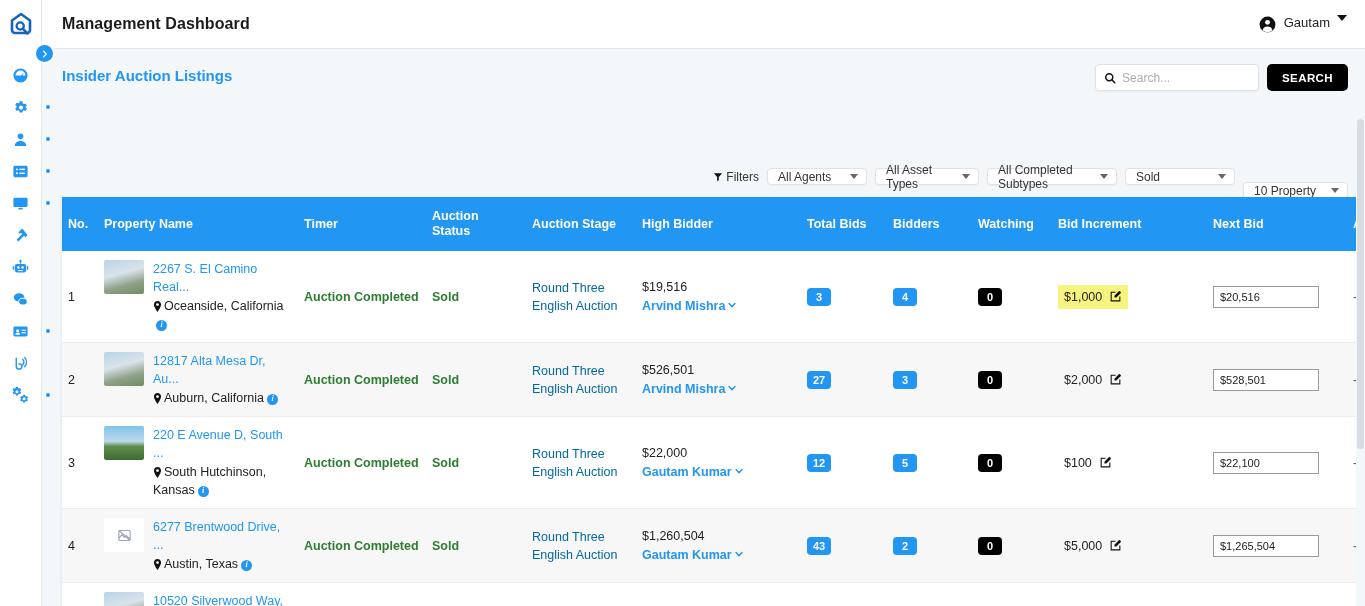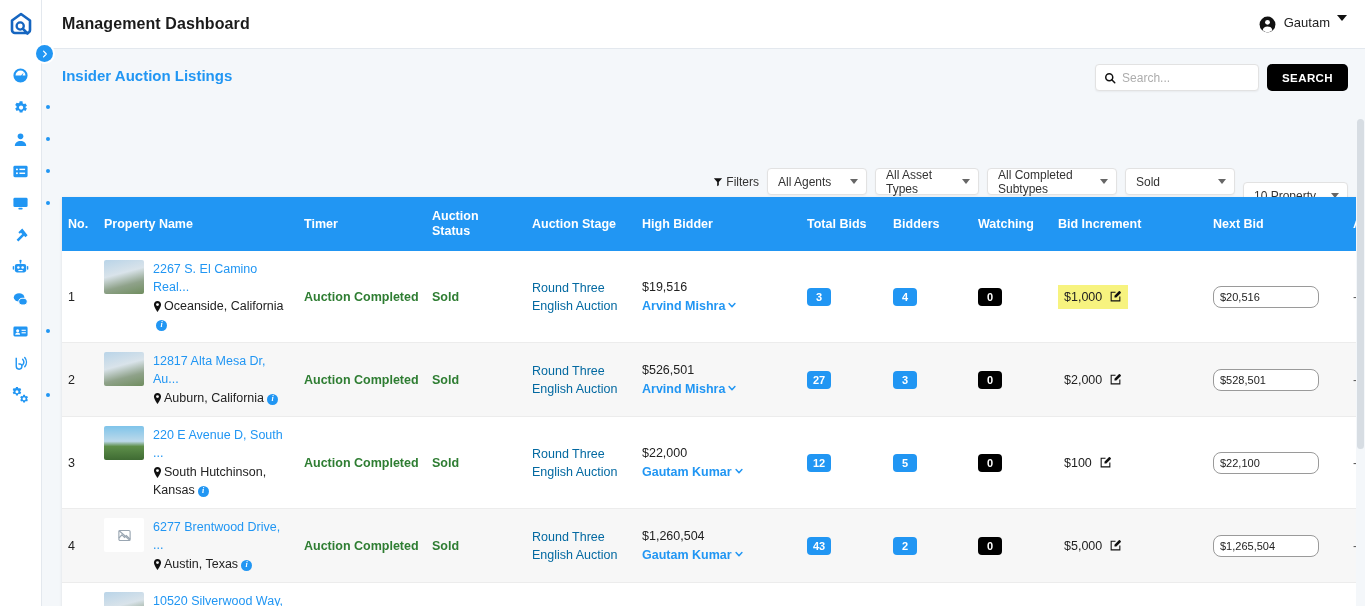--- a/index.html
+++ b/index.html
@@ -91,21 +91,21 @@
   }
 
   
   #filters-row {
     position: absolute; right: 17px; top: 105px;
     display: flex; align-items: center; gap: 8px;
   }
   #filters-label { font-size: 12px; color: #333; display: flex; align-items: center; gap: 3px; }
   .filter-select {
     background: #fff; border: 1px solid #e2e2e2; border-radius: 4px;
-    height: 27px; display: flex; align-items: center; justify-content: space-between;
+    height: 17px; display: flex; align-items: center; justify-content: space-between;
     padding: 0 8px 0 10px; font-size: 12px; color: #333; cursor: pointer;
     box-shadow: 0 1px 2px rgba(0,0,0,.04);
   }
   .filter-select .fcaret {
     width: 0; height: 0; border-left: 4px solid transparent;
     border-right: 4px solid transparent; border-top: 5px solid #666;
     margin-left: 10px;
   }
   .fs-w1 { width: 100px; }
   .fs-w2 { width: 104px; }
@@ -178,21 +178,21 @@
   .badge {
     display: inline-flex; align-items: center; justify-content: center;
     min-width: 24px; height: 18px; padding: 0 6px; border-radius: 4px;
     background: #2196f3; color: #fff; font-size: 11px; font-weight: bold;
   }
   .badge.dark { background: #000; }
   .inc-cell { display: inline-flex; align-items: center; gap: 7px; padding: 3px 6px; }
   .inc-cell.hl { background: #f7f37f; }
   .edit-ico { cursor: pointer; display: inline-block; }
   .nextbid-input {
-    width: 106px; height: 22px; border: 1px solid #9a9a9a; border-radius: 8px;
+    width: 106px; height: 22px; border: 1px solid #9a9a9a; border-radius: 0;
     background: #fff; font-size: 11px; color: #222; padding: 0 6px;
     font-family: "Liberation Sans", sans-serif; outline: none;
   }
   .action-dash { color: #555; }
   #vscroll-track {
     position: absolute; right: 0; top: 49px; width: 9px; bottom: 0;
     background: #f4f7fa; z-index: 16;
   }
   #vscroll-thumb {
     position: absolute; right: 1px; top: 70px; width: 7px; height: 330px;

